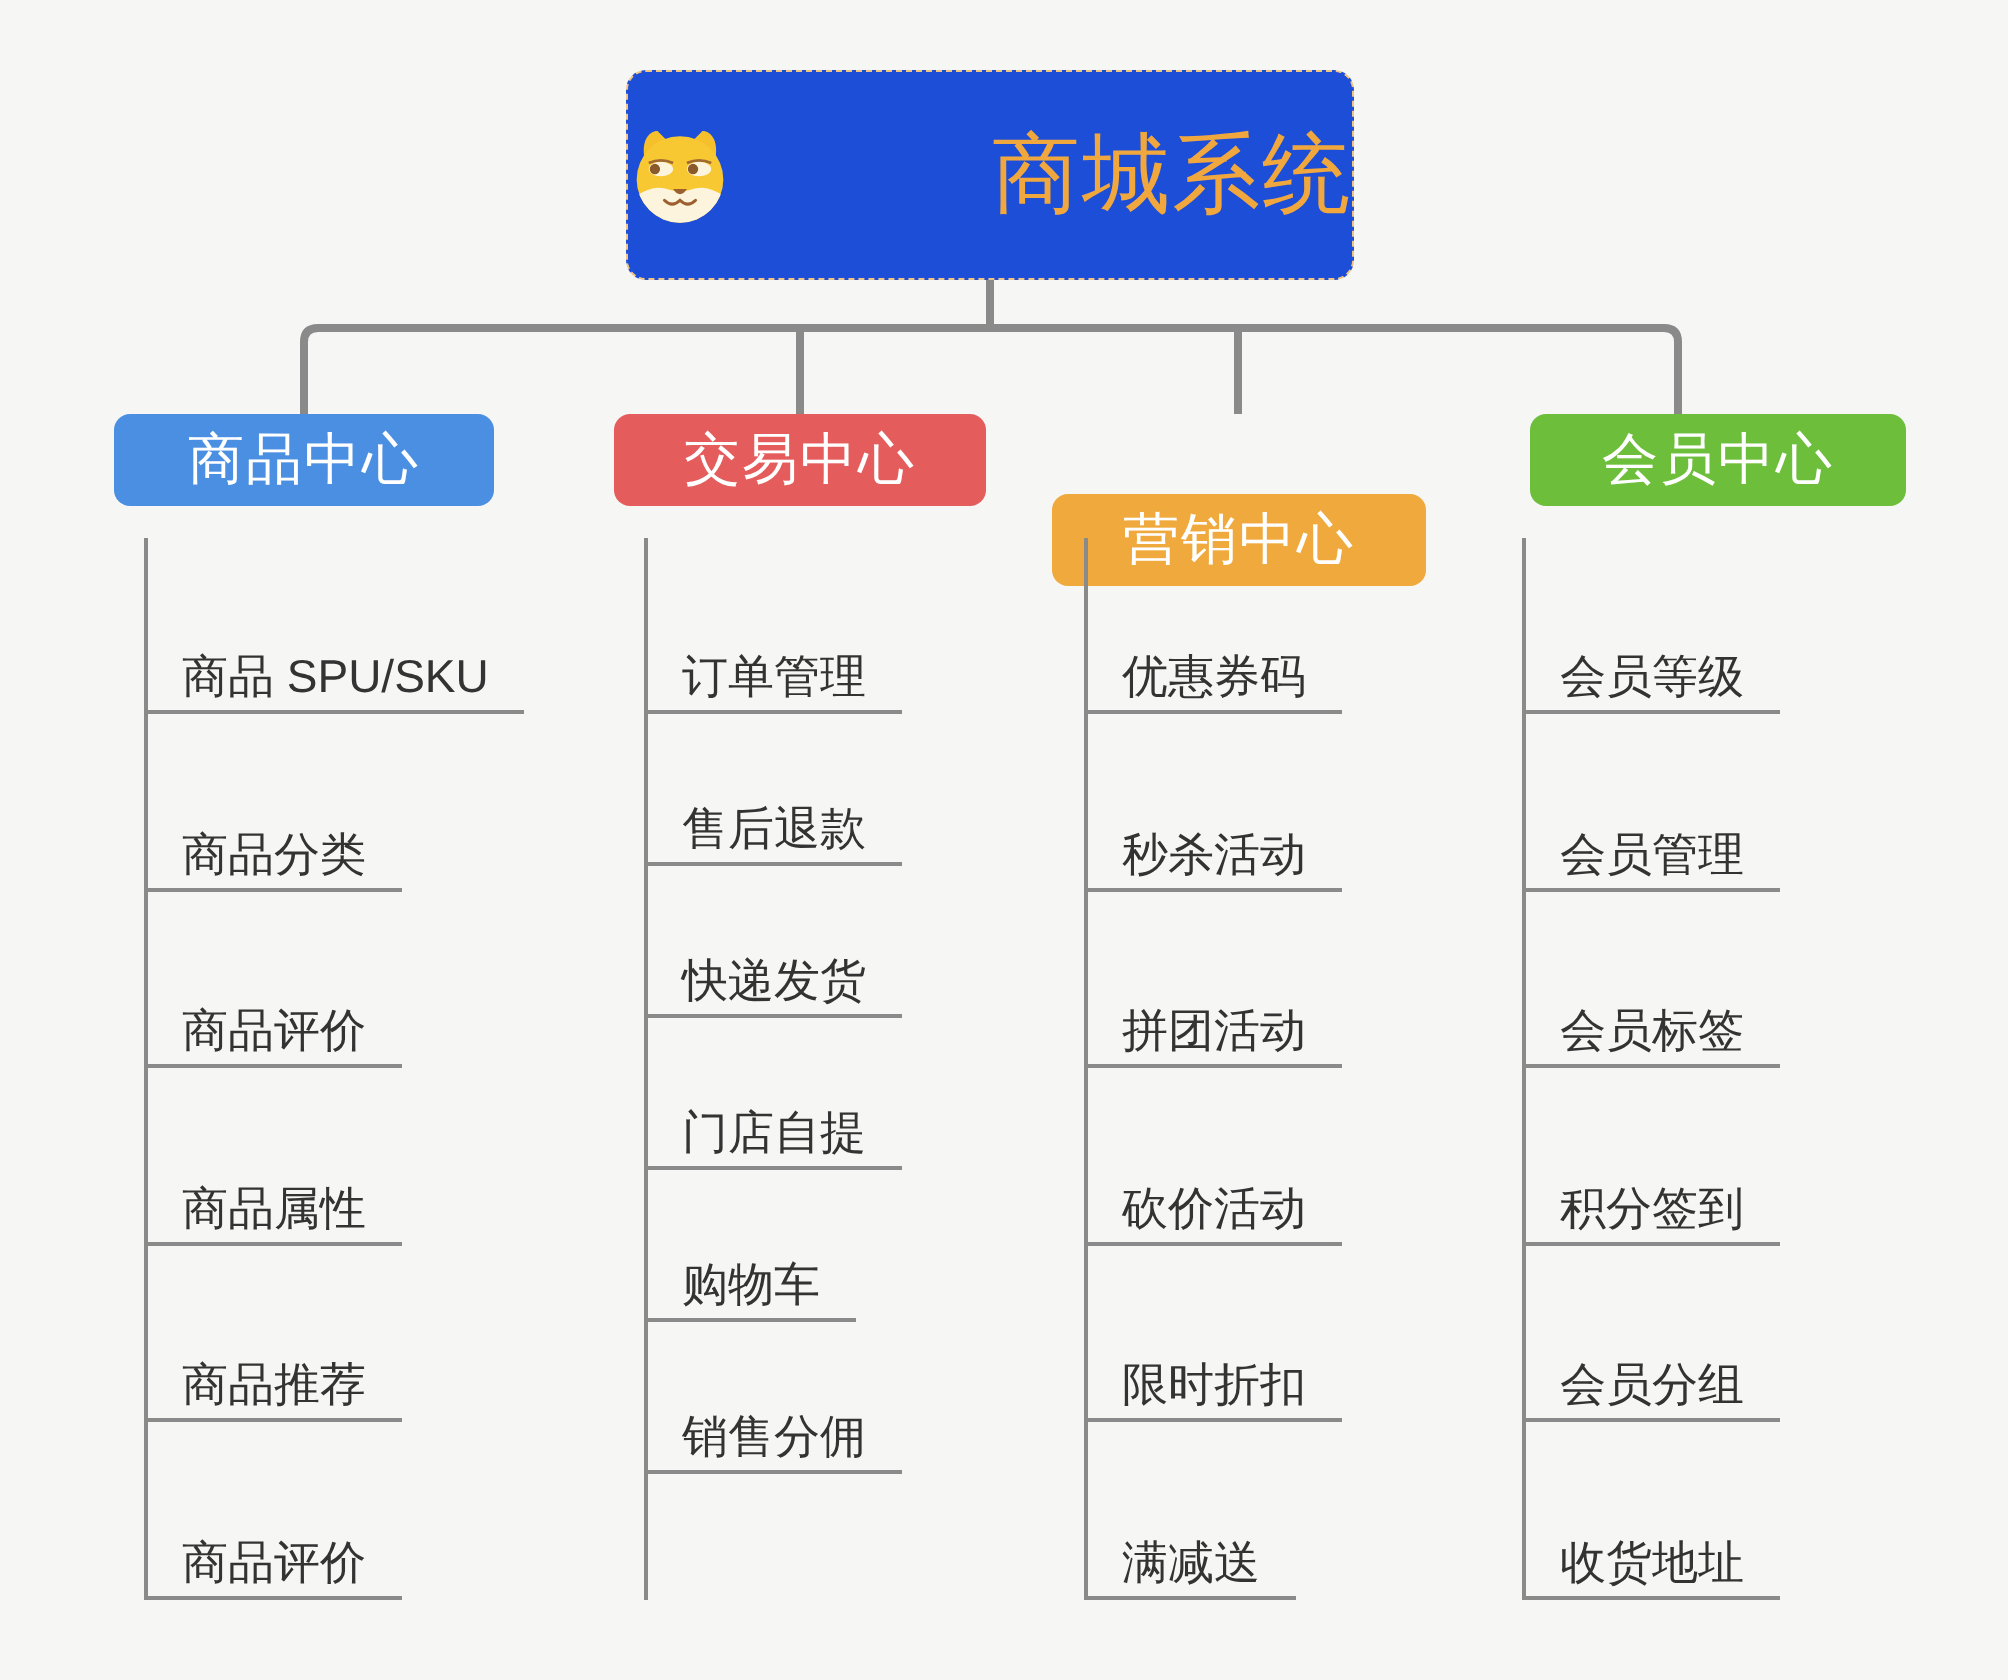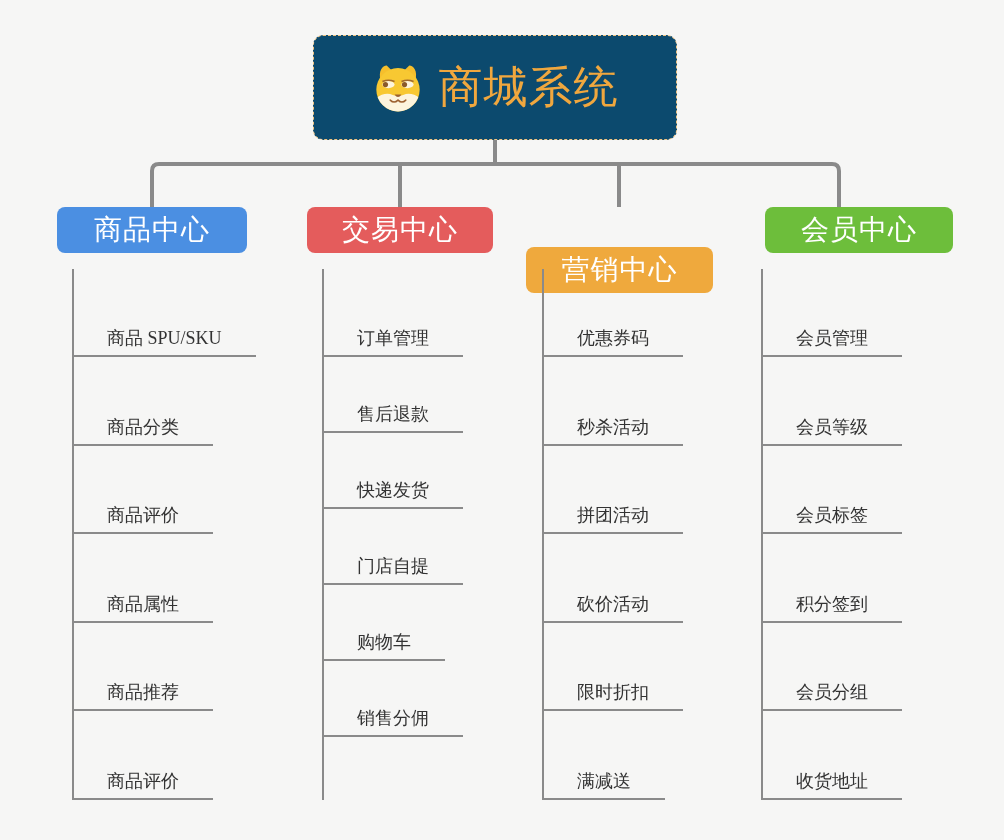--- a/index.html
+++ b/index.html
@@ -13,25 +13,25 @@
     background:#f6f6f5;
     overflow:hidden;
   }
   .connectors{
     position:absolute;left:0;top:0;width:1004px;height:840px;
     pointer-events:none;
   }
   
   .root-node{
     position:absolute;left:313px;top:35px;width:364px;height:105px;
-    background:#0c4a6e;
+    background:#1d4ed8;
     border:1px dashed #f0c483;
     border-radius:10px;
     box-sizing:border-box;
-    display:flex;align-items:center;justify-content:center;gap:15px;
+    display:flex;align-items:center;justify-content:space-between;gap:15px;
   }
   .root-title{
     font-size:44px;
     letter-spacing:1px;
     color:#f0a73e;
     white-space:nowrap;
   }
   
   .branch{
     position:absolute;top:207px;height:46px;
@@ -59,26 +59,25 @@
     position:absolute;top:321px;
     display:flex;flex-direction:column;align-items:flex-start;
     gap:52.5px;
   }
   .col-0{left:73px;}
   .col-1{left:323px;gap:40px;}
   .col-2{left:543px;}
   .col-3{left:762px;}
   .leaf{
     display:inline-block;
-    padding:0 34px;
+    padding:0 18px;
     line-height:34px;height:34px;
-    font-size:18px;color:#333333;
+    font-size:23px;color:#333333;
     border-bottom:2px solid #8a8a8a;
     white-space:nowrap;
-    font-family:Liberation Serif, serif;
   }
 </style>
 </head>
 <body>
 
 <div class="canvas">
 
   <svg class="connectors" viewBox="0 0 1004 840" xmlns="http://www.w3.org/2000/svg">
     <g stroke="#8a8a8a" stroke-width="4" fill="none">
       <path d="M495 140 V164"></path>
@@ -148,21 +147,21 @@
   <div class="leaf-col col-2">
     <div class="leaf">优惠券码</div>
     <div class="leaf">秒杀活动</div>
     <div class="leaf">拼团活动</div>
     <div class="leaf">砍价活动</div>
     <div class="leaf">限时折扣</div>
     <div class="leaf">满减送</div>
   </div>
 
   <div class="leaf-col col-3">
+    <div class="leaf">会员等级</div>
     <div class="leaf">会员管理</div>
-    <div class="leaf">会员等级</div>
     <div class="leaf">会员标签</div>
     <div class="leaf">积分签到</div>
     <div class="leaf">会员分组</div>
     <div class="leaf">收货地址</div>
   </div>
 
 </div>
 
 </body></html>

